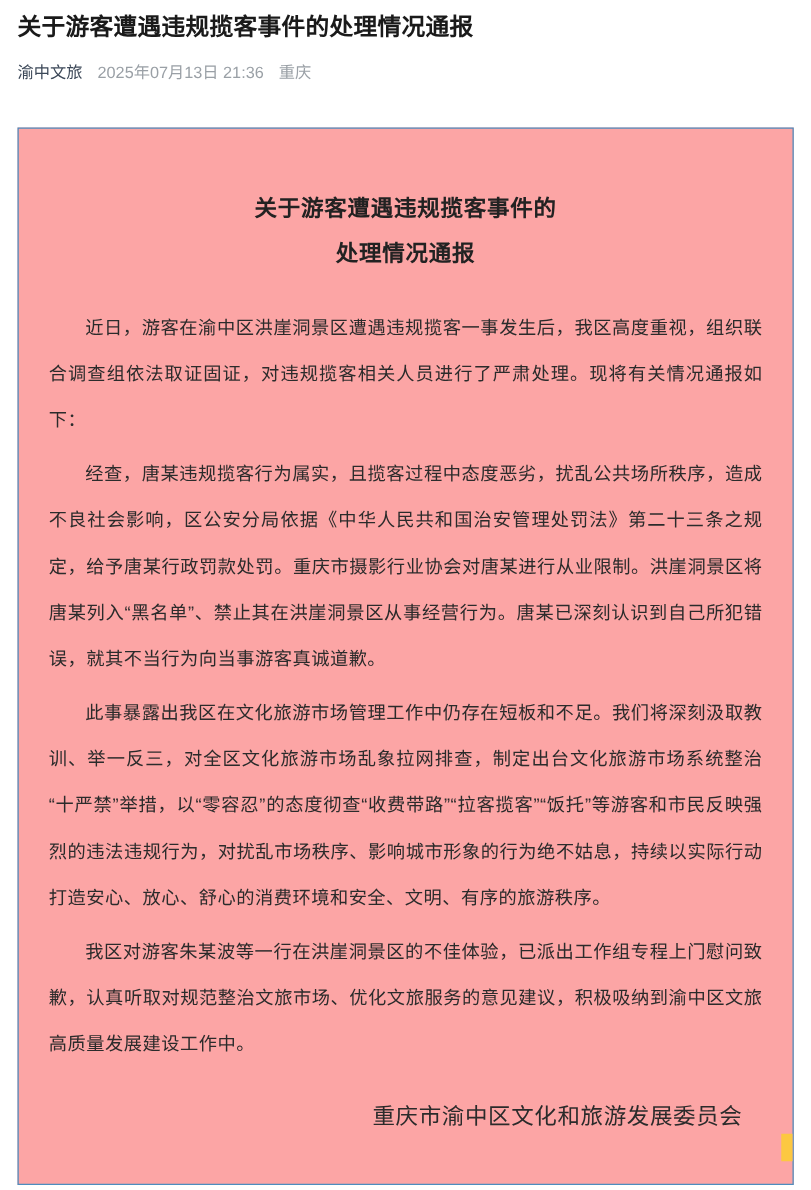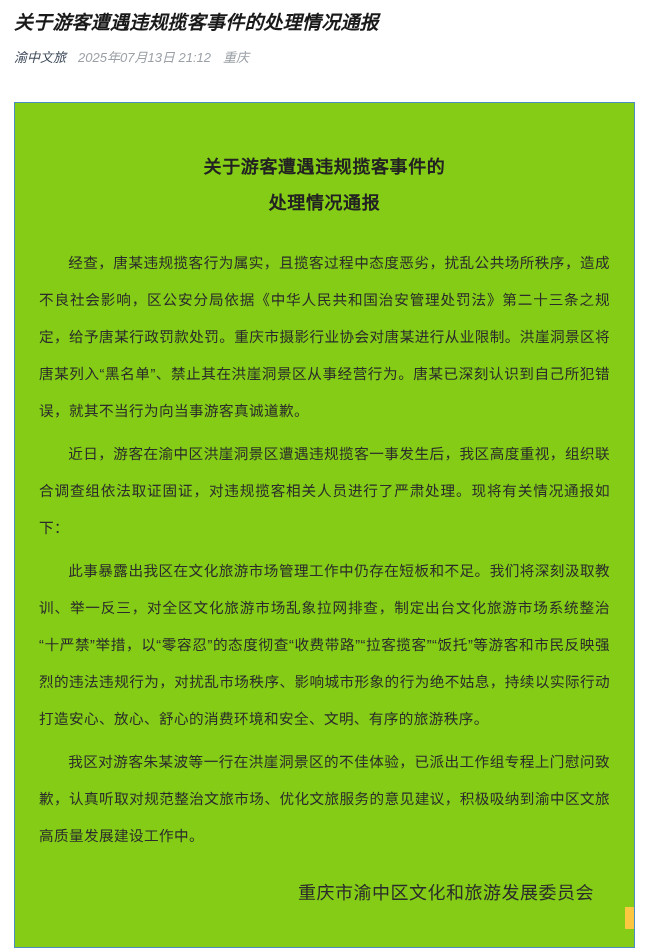--- a/index.html
+++ b/index.html
@@ -13,21 +13,20 @@
     height: 952px;
     font-family: "Liberation Sans", "DejaVu Sans", sans-serif;
     color: #1f1f1f;
     overflow: hidden;
     position: relative;
   }
 
   
   .page-header {
     padding: 10px 4px 0 14px;
-    font-style: italic;
   }
   .page-title {
     font-size: 19px;
     font-weight: bold;
     line-height: 26px;
     color: #1a1a1a;
     letter-spacing: 0.2px;
     margin: 0;
     white-space: nowrap;
   }
@@ -50,21 +49,21 @@
 
   
   .article-card {
     position: absolute;
     left: 14px;
     top: 102px;
     width: 621px;
     height: 846px;
     box-sizing: border-box;
     border: 1px solid #4d8dbf;
-    background: #84cc16;
+    background: #fca5a5;
     overflow: hidden;
   }
 
   .doc-title {
     margin: 0;
     padding: 46px 0 0 0;
     text-align: center;
     font-size: 18px;
     font-weight: bold;
     color: #222222;
@@ -113,35 +112,35 @@
   }
 </style>
 </head>
 <body>
 
 <div class="page-header">
   <h1 class="page-title">关于游客遭遇违规揽客事件的处理情况通报</h1>
 
   <div class="byline">
     <span class="source">渝中文旅</span>
-    <span class="timestamp">2025年07月13日 21:12</span>
+    <span class="timestamp">2025年07月13日 21:36</span>
     <span class="location">重庆</span>
   </div>
 </div>
 
 <div class="article-card">
 
   <div class="doc-title">
     <span class="line">关于游客遭遇违规揽客事件的</span>
     <span class="line">处理情况通报</span>
   </div>
 
   <div class="doc-body">
+    <p class="paragraph">近日，游客在渝中区洪崖洞景区遭遇违规揽客一事发生后，我区高度重视，组织联合调查组依法取证固证，对违规揽客相关人员进行了严肃处理。现将有关情况通报如下：</p>
     <p class="paragraph">经查，唐某违规揽客行为属实，且揽客过程中态度恶劣，扰乱公共场所秩序，造成不良社会影响，区公安分局依据《中华人民共和国治安管理处罚法》第二十三条之规定，给予唐某行政罚款处罚。重庆市摄影行业协会对唐某进行从业限制。洪崖洞景区将唐某列入“黑名单”、禁止其在洪崖洞景区从事经营行为。唐某已深刻认识到自己所犯错误，就其不当行为向当事游客真诚道歉。</p>
-    <p class="paragraph">近日，游客在渝中区洪崖洞景区遭遇违规揽客一事发生后，我区高度重视，组织联合调查组依法取证固证，对违规揽客相关人员进行了严肃处理。现将有关情况通报如下：</p>
     <p class="paragraph">此事暴露出我区在文化旅游市场管理工作中仍存在短板和不足。我们将深刻汲取教训、举一反三，对全区文化旅游市场乱象拉网排查，制定出台文化旅游市场系统整治“十严禁”举措，以“零容忍”的态度彻查“收费带路”“拉客揽客”“饭托”等游客和市民反映强烈的违法违规行为，对扰乱市场秩序、影响城市形象的行为绝不姑息，持续以实际行动打造安心、放心、舒心的消费环境和安全、文明、有序的旅游秩序。</p>
     <p class="paragraph">我区对游客朱某波等一行在洪崖洞景区的不佳体验，已派出工作组专程上门慰问致歉，认真听取对规范整治文旅市场、优化文旅服务的意见建议，积极吸纳到渝中区文旅高质量发展建设工作中。</p>
 
     <div class="signature-block">
       <div class="signature-line">重庆市渝中区文化和旅游发展委员会</div>
 
     </div>
   </div>
 
   <div class="corner-marker"></div>

